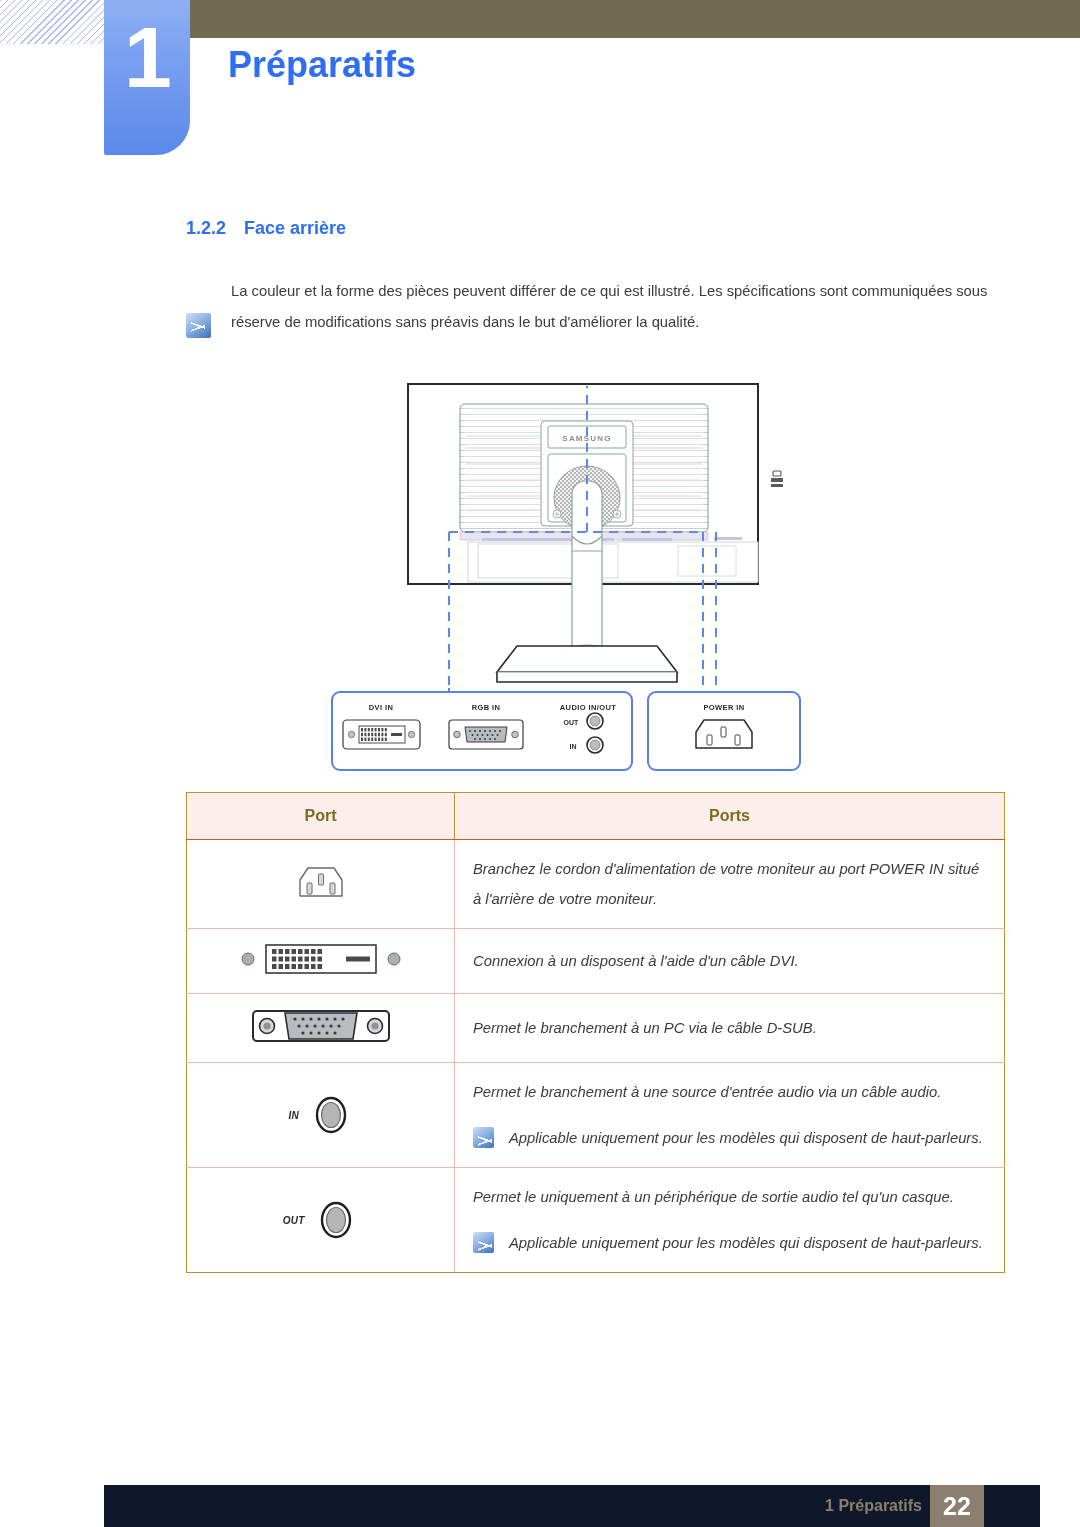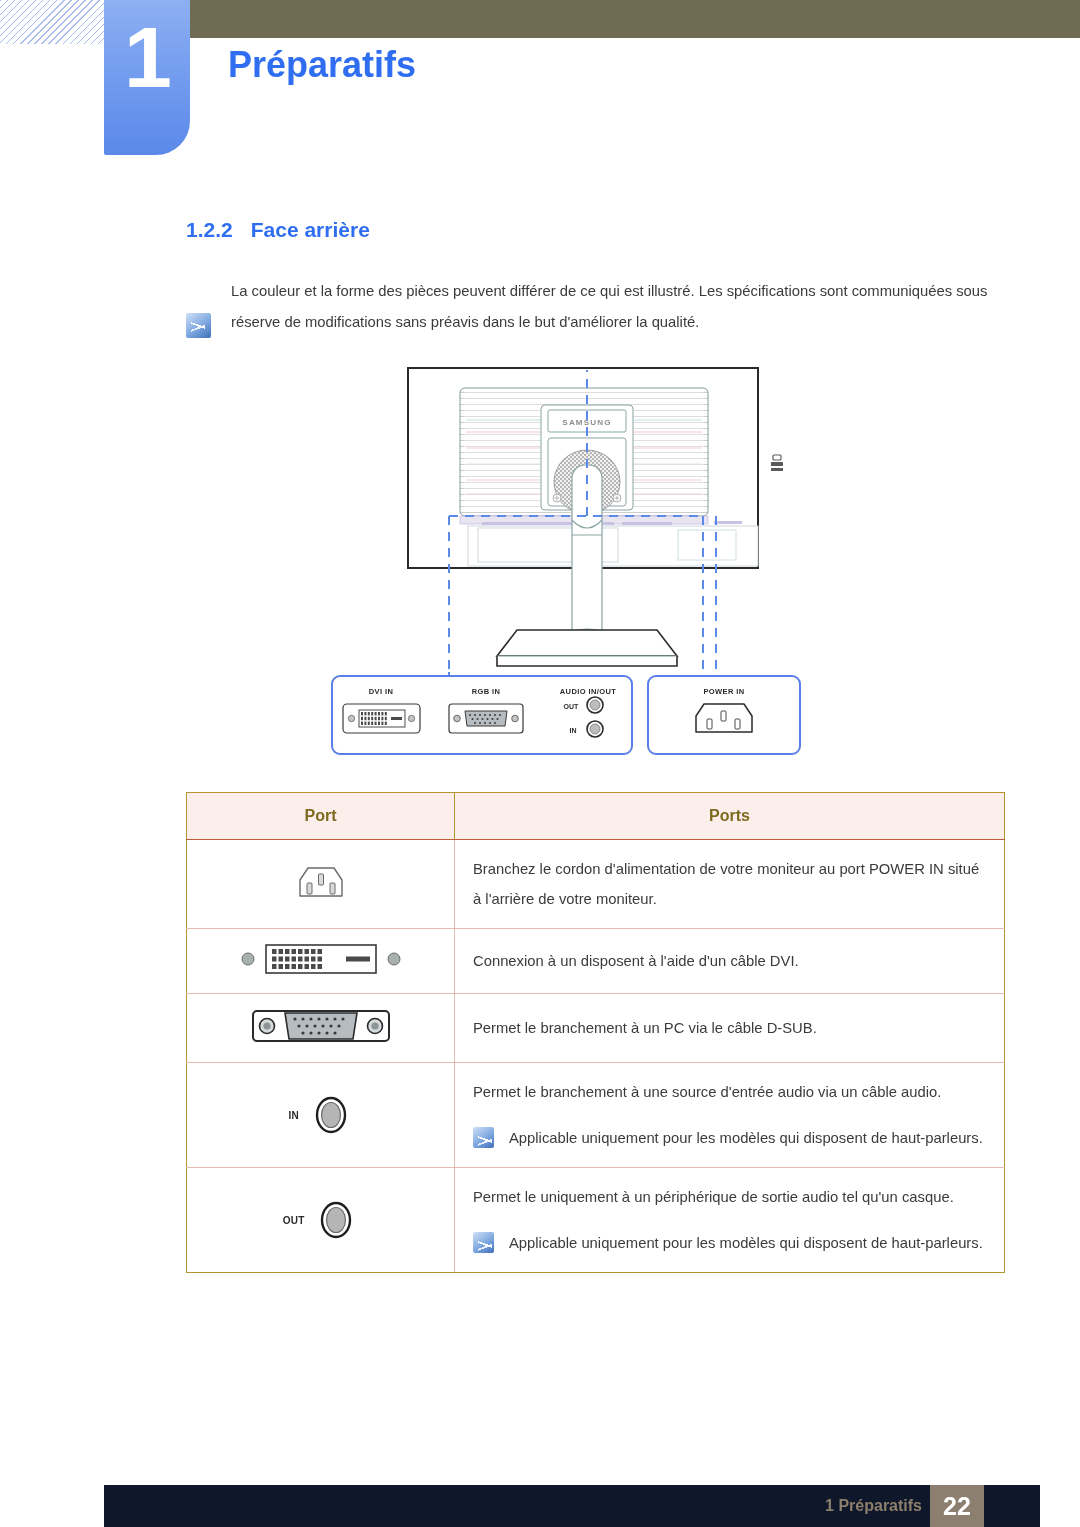--- a/index.html
+++ b/index.html
@@ -68,21 +68,21 @@
     font-size: 36px;
     font-weight: bold;
     color: #2f6ef0;
     letter-spacing: 0px;
   }
 
   
   #section-heading {
     position: absolute;
     left: 186px; top: 218px;
-    font-size: 21px;
+    font-size: 18px;
     font-weight: bold;
     color: #2f6ef0;
     white-space: nowrap;
   }
   #section-heading .num { margin-right: 18px; }
 
   
   #note-block {
     position: absolute;
     left: 186px; top: 276px;
@@ -112,21 +112,21 @@
   #note-text {
     margin-left: 20px;
     font-size: 14.8px;
     line-height: 31px;
     color: #3b3b3b;
   }
 
   
   #illustration {
     position: absolute;
-    left: 186px; top: 360px;
+    left: 186px; top: 376px;
     width: 820px;
     height: 400px;
   }
   #monitor-svg { display: block; }
 
   
   #port-table {
     position: absolute;
     left: 186px; top: 792px;
     width: 818px;
@@ -144,20 +144,21 @@
     border: 1px solid #b5952f;
     border-bottom: 1px solid #c05b32;
   }
   #port-table th.th-sep { border-left: 1px solid #e0a090; }
   #port-table td {
     border-left: 1px solid #b5952f;
     border-right: 1px solid #b5952f;
     border-bottom: 1px solid #e8b9ae;
     vertical-align: middle;
     padding: 0;
+    font-style: italic;
   }
   #port-table tr:last-child td { border-bottom: 1px solid #b5952f; }
   #port-table td.icon-cell {
     text-align: center;
     border-right: 1px solid #e8b9ae;
     padding: 10px 0;
   }
   #port-table td.desc-cell {
     padding: 14px 16px 14px 18px;
     font-size: 14.8px;

